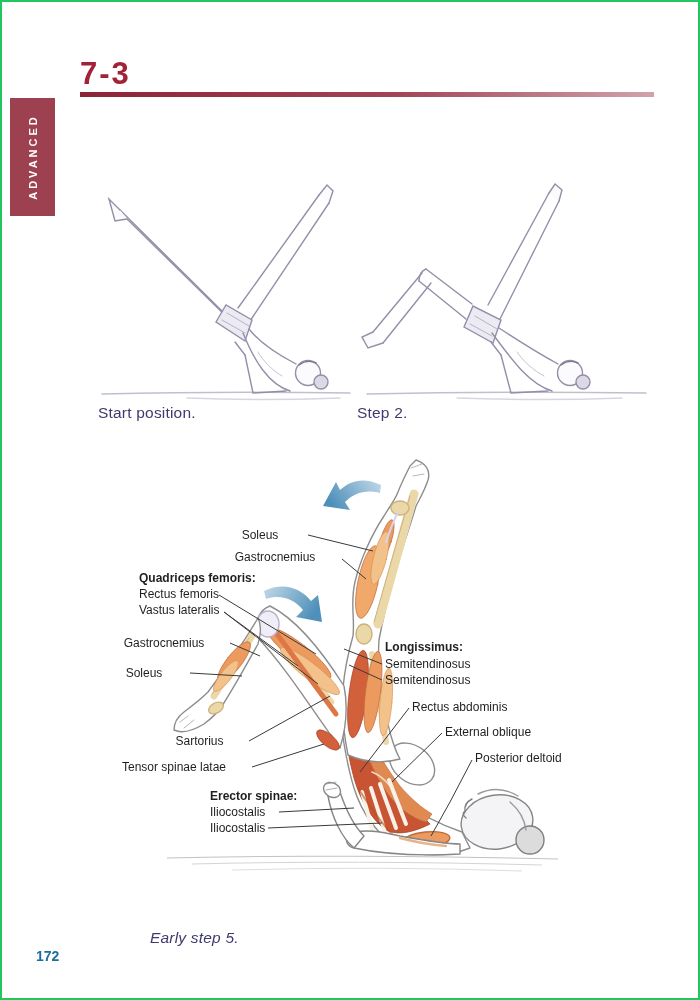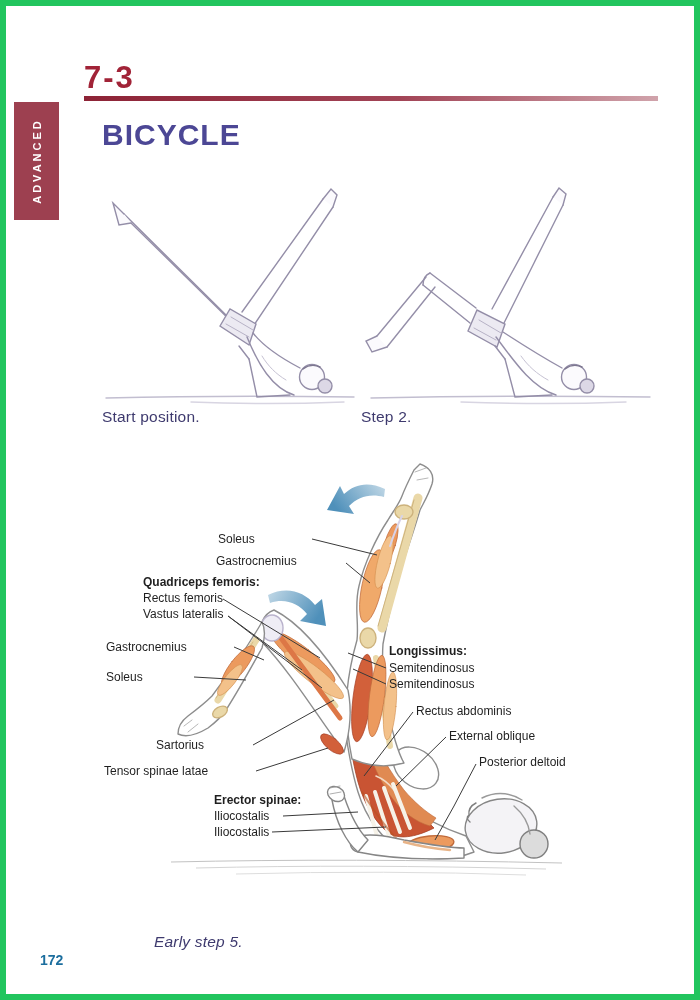--- a/index.html
+++ b/index.html
@@ -1,18 +1,18 @@
 <!DOCTYPE html>
 <html><head>
 <meta charset="utf-8">
 <style>
   html,body{margin:0;padding:0;background:#ffffff;}
   #page{
     position:relative;width:700px;height:1000px;background:#ffffff;
-    border:6px solid #22c55e;box-sizing:border-box;overflow:hidden;
+    border:2px solid #22c55e;box-sizing:border-box;overflow:hidden;
     font-family:"Liberation Sans", sans-serif;
   }
   .abs{position:absolute;}
   #exercise-number{
     left:78px;top:54px;font-size:31px;font-weight:bold;letter-spacing:2px;
     color:#a12337;
   }
   #header-rule{
     left:78px;top:90px;width:574px;height:5px;
     background:linear-gradient(to right,#8d2336 0%,#a24456 55%,#d0a3ab 100%);
@@ -33,37 +33,36 @@
   .caption{
     font-size:15.5px;color:#3e3a6e;letter-spacing:0.2px;
   }
   #caption-start{left:96px;top:402px;}
   #caption-step2{left:355px;top:402px;}
   #caption-early5{left:148px;top:927px;font-style:italic;}
   .mlabel{
     font-size:12px;color:#1f1f1f;line-height:13px;white-space:nowrap;
   }
   .mlabel.bold{font-weight:bold;}
-  .r{text-align:left;}
+  .r{text-align:center;}
   #page-number{
     left:34px;top:946px;font-size:14px;font-weight:bold;color:#1c6e9e;
   }
   svg{position:absolute;display:block;}
 </style>
 </head>
 <body>
 
 <div id="page">
 
   <div class="abs" id="exercise-number">7-3</div>
   <div class="abs" id="header-rule"></div>
   <div class="abs" id="level-tab">
     <div id="level-tab-text">ADVANCED</div>
   </div>
-  <div class="abs" id="page-title">BICYCLE</div>
 
   <svg style="left:0;top:160px" width="700" height="262" viewBox="0 160 700 262">
     <g stroke="#948ea8" stroke-width="1.4" fill="none" stroke-linecap="round">
 
       <g>
         <path d="M 100,392 Q 220,389 348,391" stroke="#c2bed0"></path>
         <path d="M 185,396 Q 260,399 338,396" stroke="#d8d5e2"></path>
 
         <path d="M 221,310 L 118,208"></path>
         <path d="M 233,323 L 125,217"></path>

